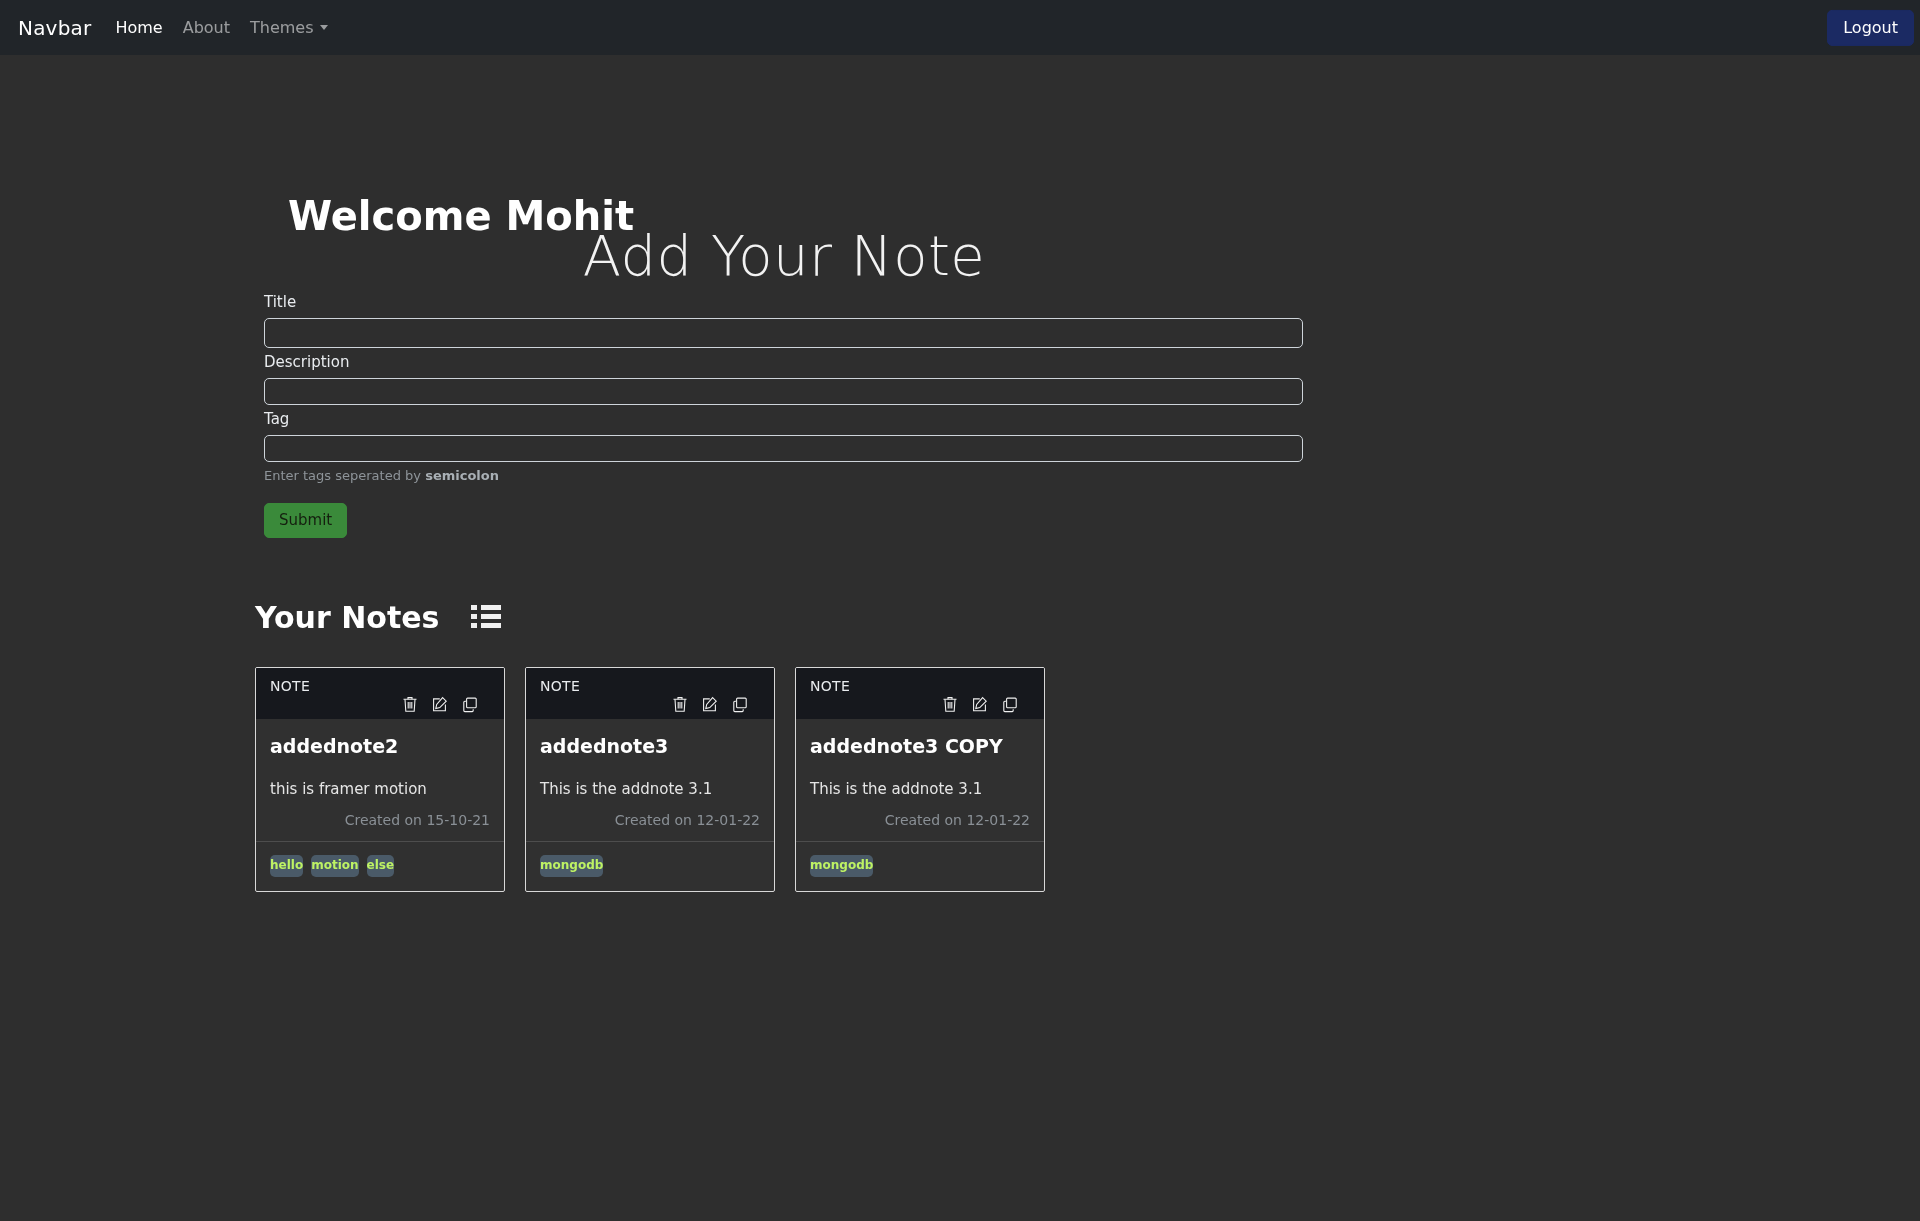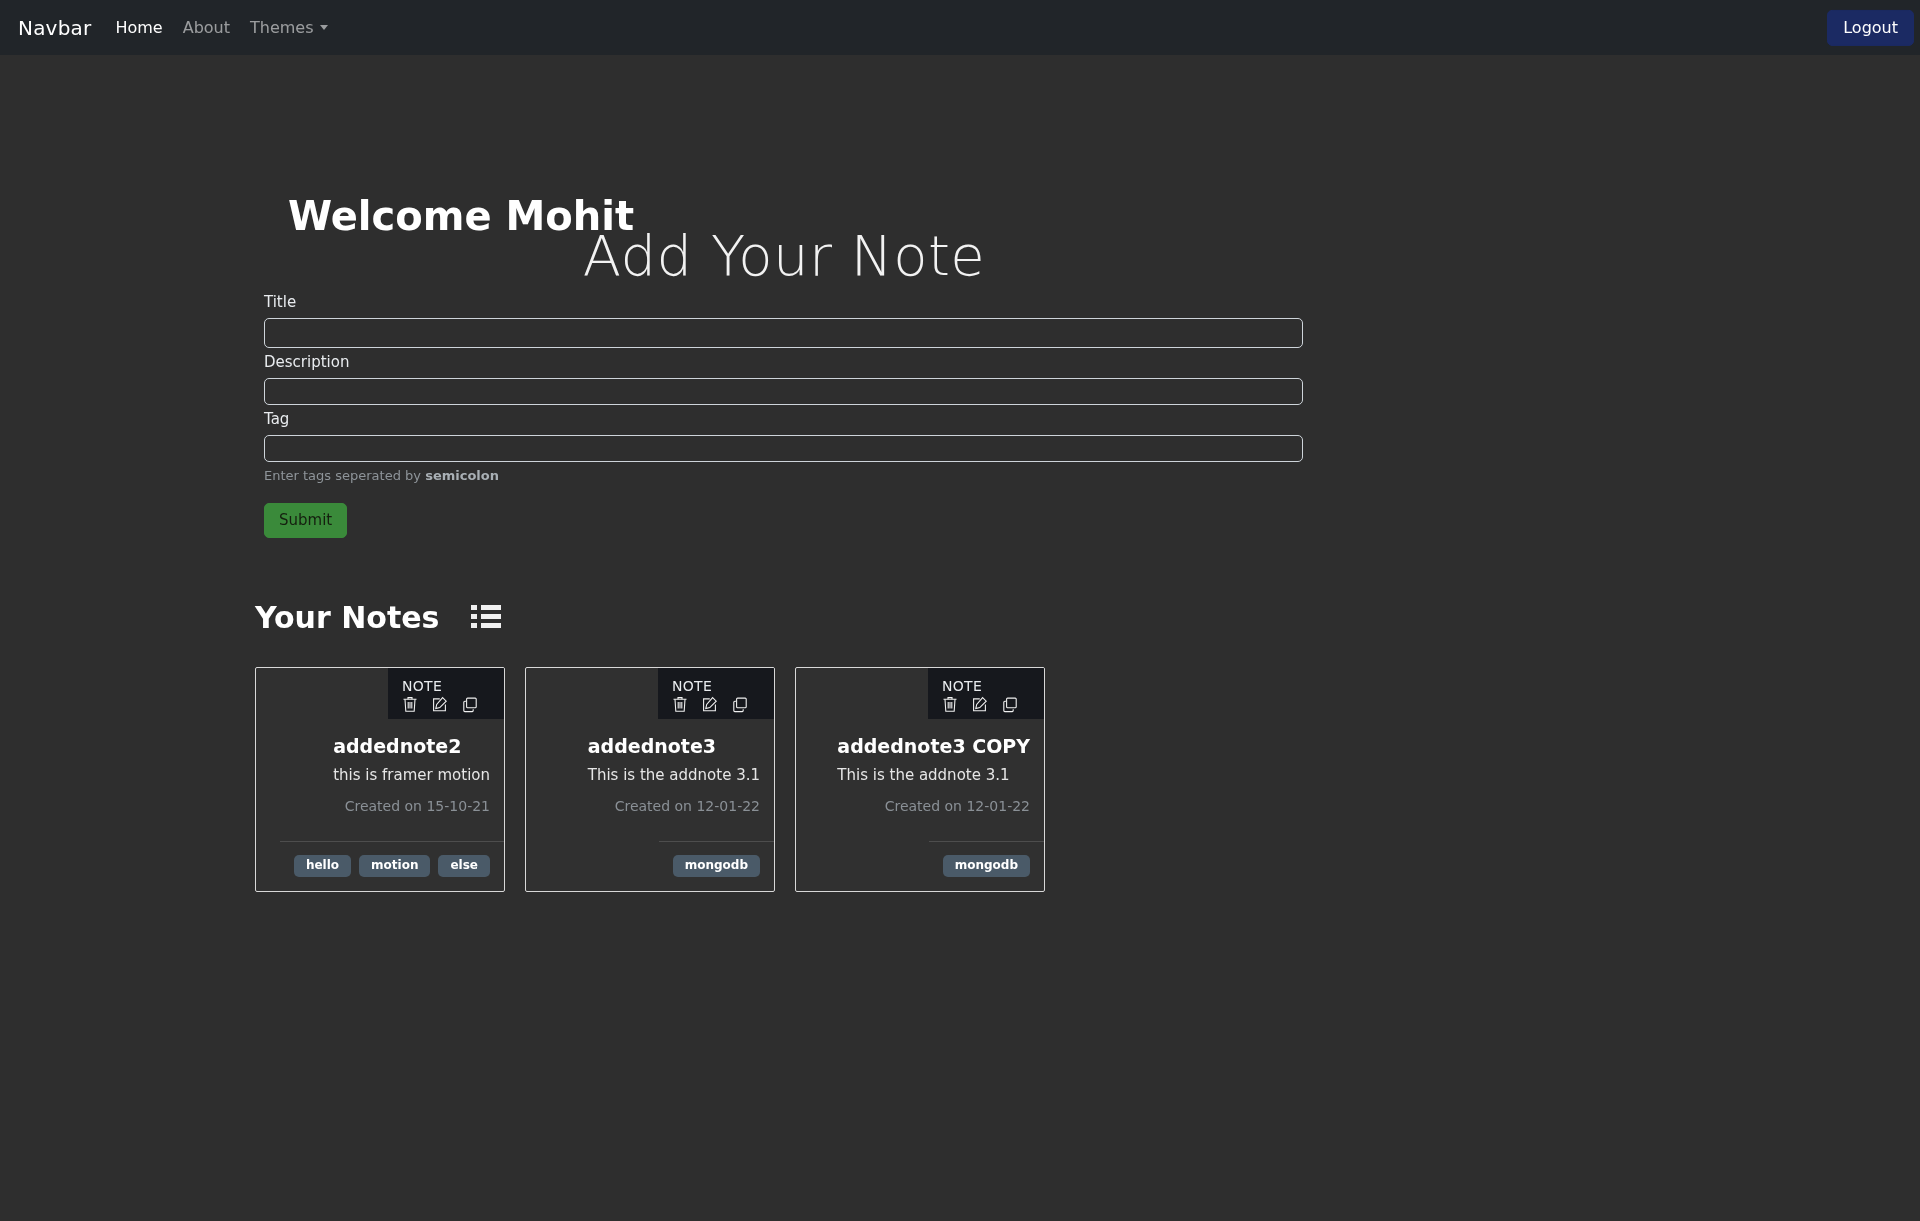--- a/index.html
+++ b/index.html
@@ -172,21 +172,20 @@
     gap: 20px;
   }
   .card {
     width: 250px;
     border: 1px solid #d8d8d8;
     border-radius: 2px;
     background: #303030;
     display: flex;
     flex-direction: column;
     overflow: hidden;
-    align-items: flex-end;
   }
   .card-header {
     background: #16181d;
     padding: 9px 14px 6px;
   }
   .card-kind {
     color: #e9ecef;
     font-size: 14px;
     letter-spacing: 0.3px;
     line-height: 1.3;
@@ -211,21 +210,21 @@
     padding: 16px 14px 10px;
     min-height: 122px;
     display: flex;
     flex-direction: column;
   }
   .card-title {
     color: #ffffff;
     font-size: 19px;
     font-weight: 700;
     line-height: 1.25;
-    margin-bottom: 7px;
+    margin-bottom: 21px;
   }
   .card-desc {
     color: #e6e6e6;
     font-size: 15px;
     line-height: 1.3;
   }
   .card-date {
     color: #8a9096;
     font-size: 14px;
     text-align: right;
@@ -234,25 +233,25 @@
   }
   .card-footer {
     border-top: 1px solid #4d4d4d;
     padding: 13px 14px 14px;
     display: flex;
     flex-wrap: wrap;
     gap: 8px;
   }
   .tag-badge {
     background: #4a5a68;
-    color: #ffffff;
+    color: #bef264;
     font-size: 12px;
     font-weight: 700;
     border-radius: 5px;
-    padding: 4px 12px 5px;
+    padding: 4px 0 5px;
     line-height: 1.1;
     white-space: nowrap;
   }
 </style>
 </head>
 <body>
 
 <nav class="navbar">
   <a class="nav-brand" href="#">Navbar</a>
   <div class="nav-links">

